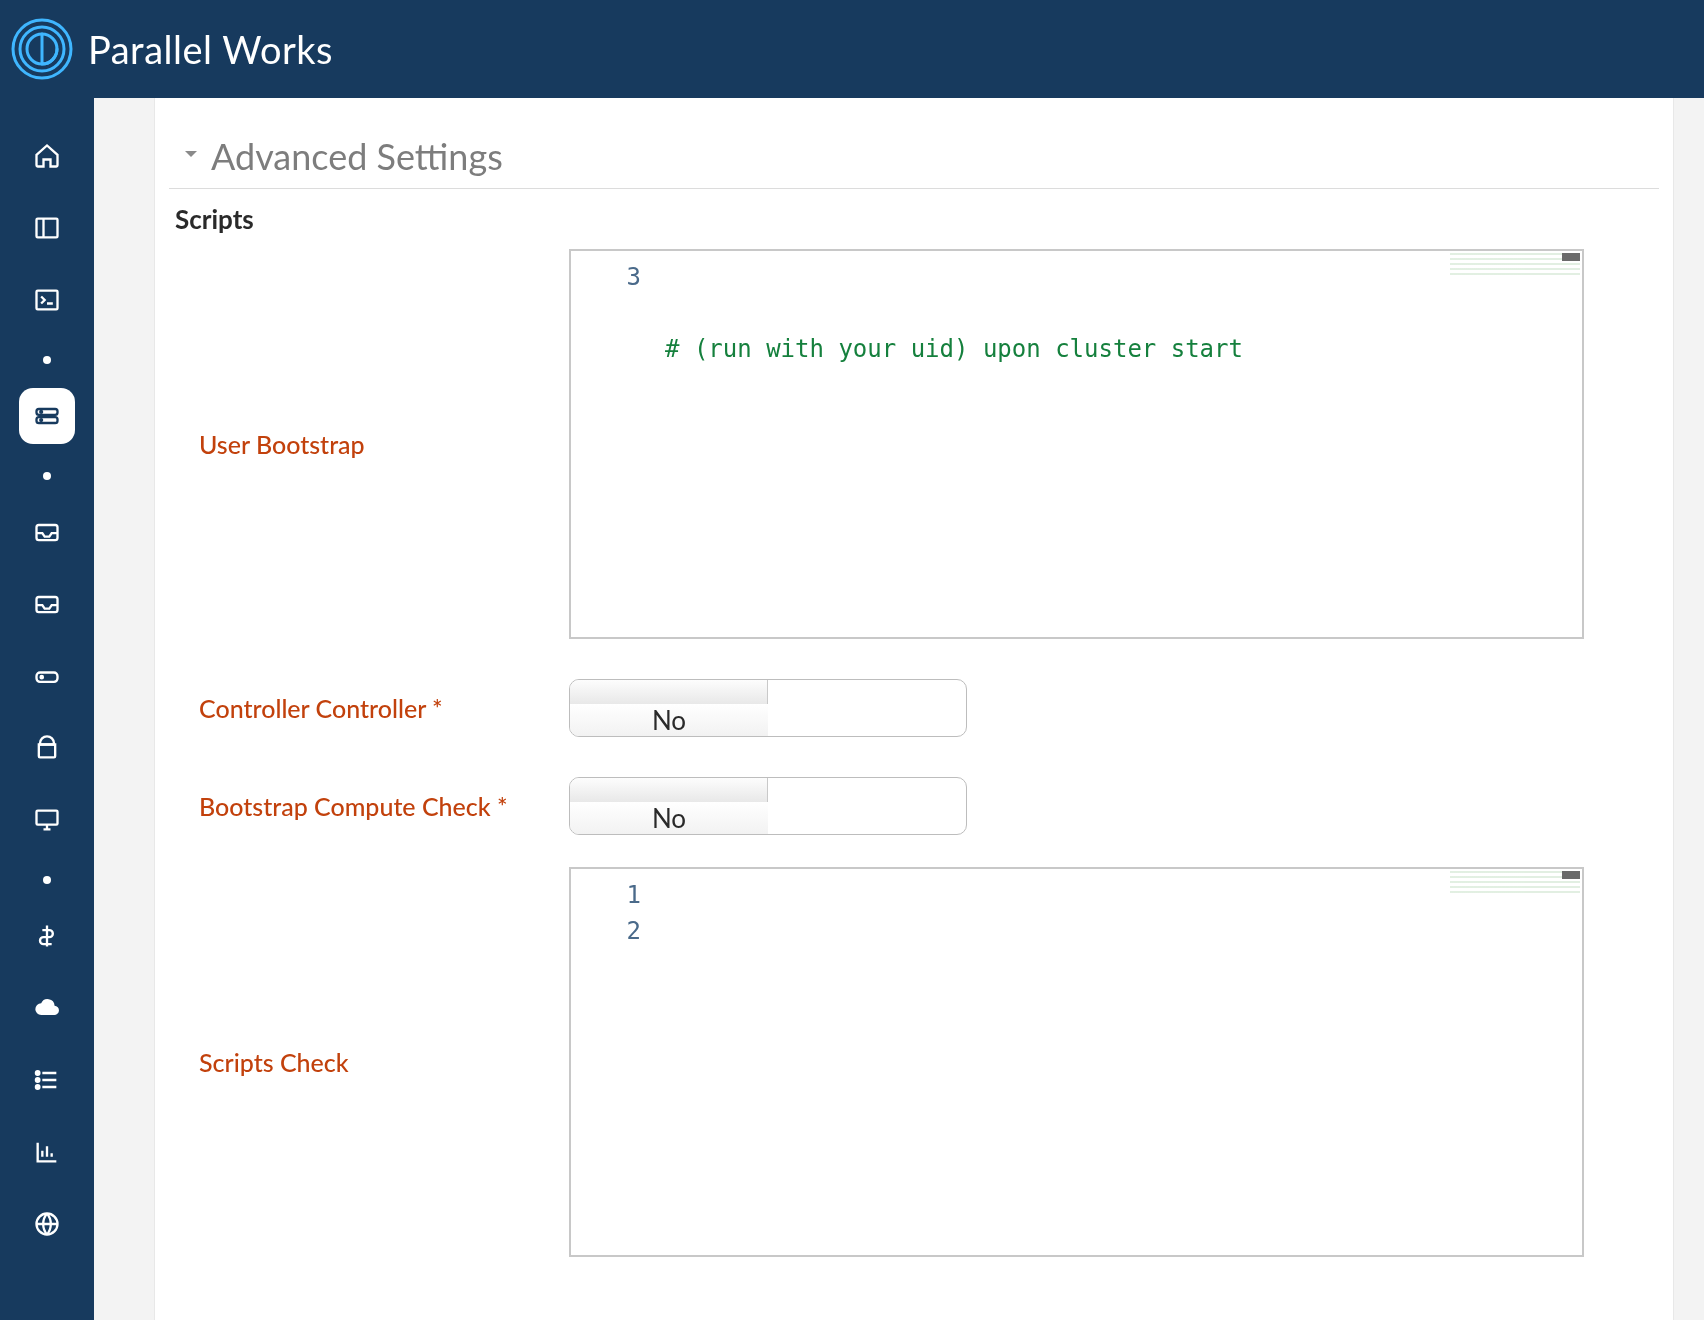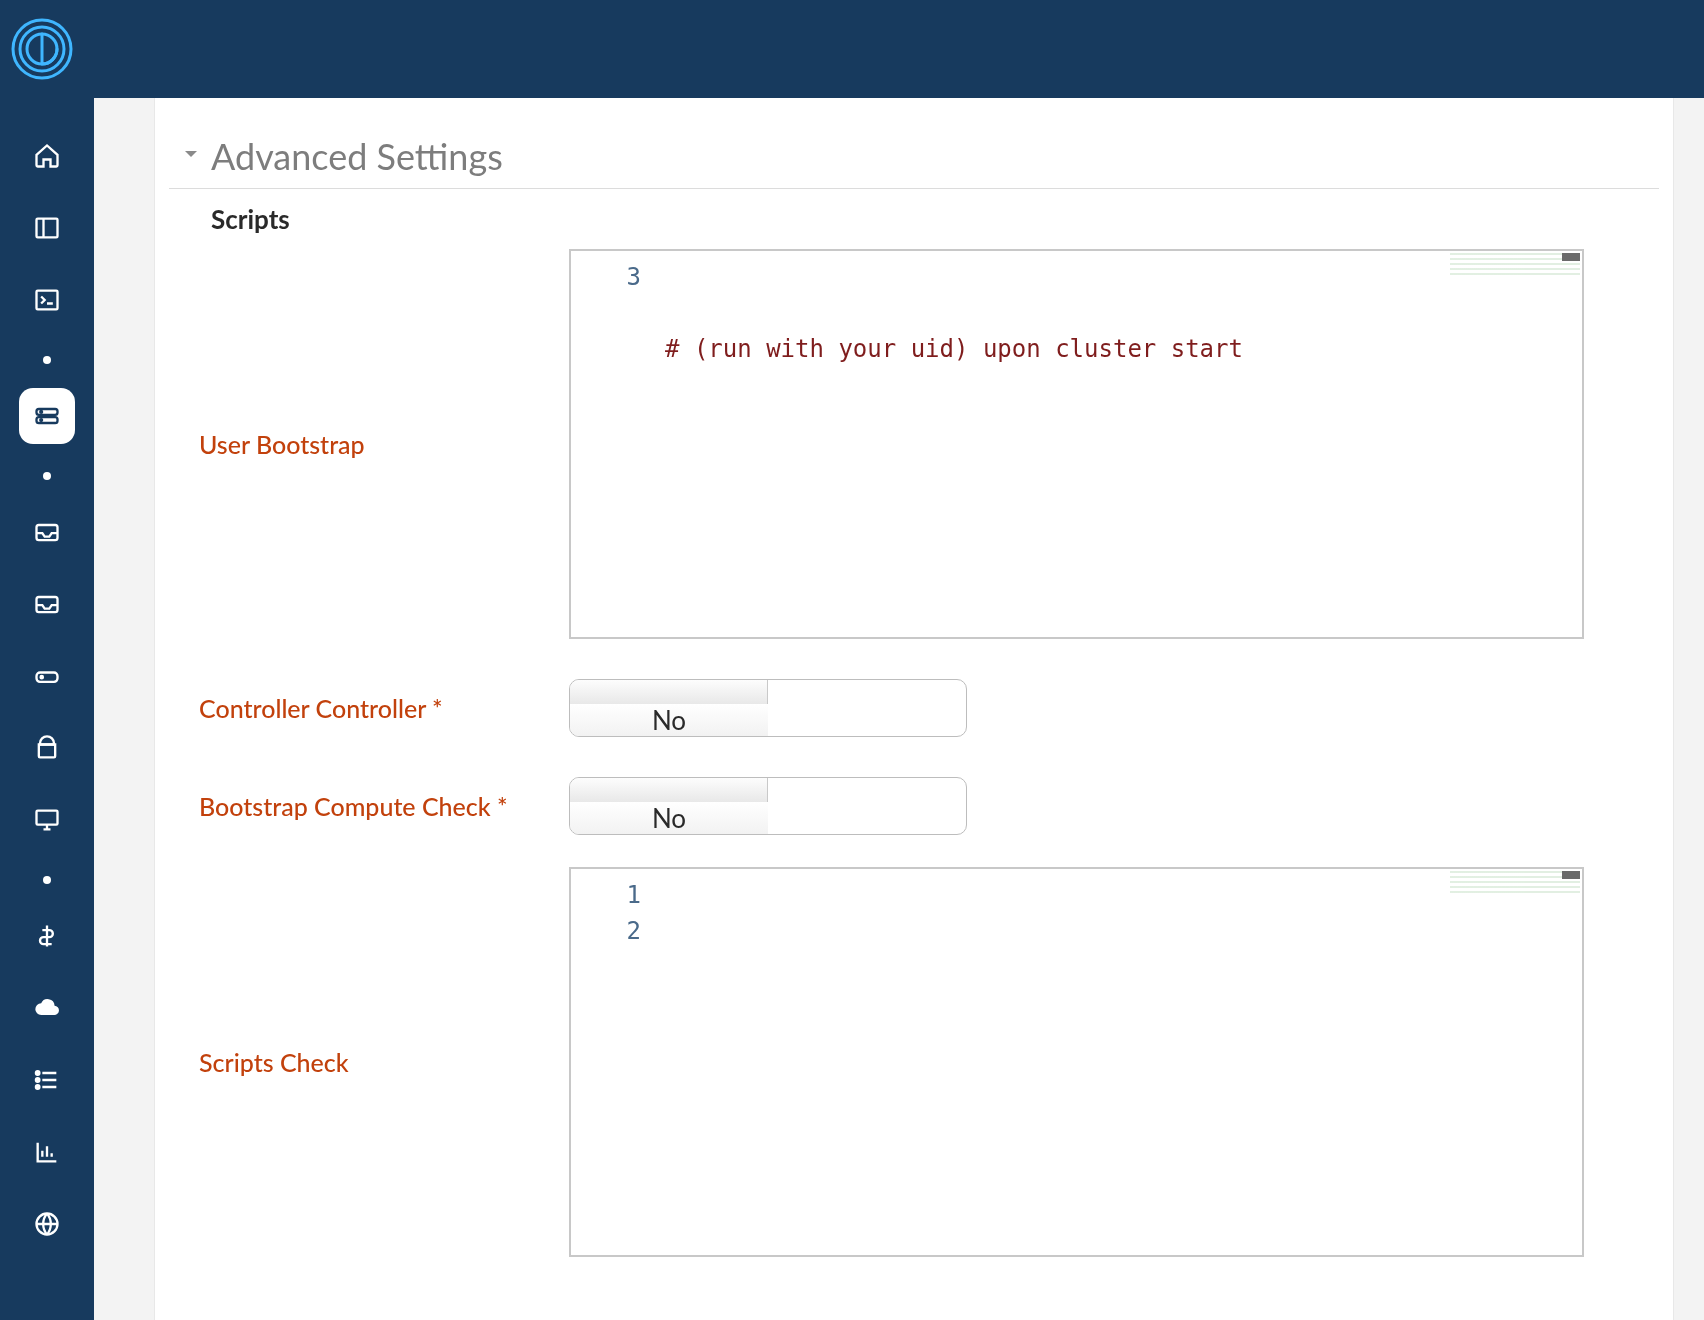--- a/index.html
+++ b/index.html
@@ -97,21 +97,20 @@
     border-bottom: 1px solid #dcdcdc;
     cursor: pointer;
   }
   .adv-header .chev { font-size: 26px; color: #8a8a8a; }
 
   .section-title {
     font-size: 26px;
     font-weight: 700;
     color: #2a2a2a;
     padding: 14px 0 14px 6px;
-    margin-left: 36px;
   }
 
   .form-row {
     display: flex;
     align-items: center;
     padding: 8px 0 8px 30px;
     gap: 0;
   }
   .form-row.tall { align-items: center; padding-top: 0; }
   .form-label {
@@ -138,21 +137,21 @@
     text-align: right;
     color: #4a6a8a;
     padding: 8px 14px 0 0;
     float: left;
     height: 100%;
   }
   .code-editor .gutter div { height: 36px; }
   .code-editor .code-body {
     padding: 8px 0 0 0;
     margin-left: 94px;
-    color: #7f1d1d;
+    color: #15803d;
     white-space: pre;
     overflow: hidden;
     height: 100%;
   }
   .code-editor .code-body div { height: 36px; }
   .code-editor .minimap {
     position: absolute;
     top: 2px; right: 2px;
     width: 130px; height: 22px;
     background: repeating-linear-gradient(0deg, #dfeedf 0 2px, transparent 2px 5px);
@@ -196,20 +195,21 @@
 <header class="topbar">
   <div class="logo">
     <span class="logo-icon">
       <svg viewBox="0 0 64 64" fill="none" stroke="#3fb6ff" stroke-width="3">
         <circle cx="32" cy="32" r="29"></circle>
         <circle cx="32" cy="32" r="22"></circle>
         <circle cx="32" cy="32" r="15"></circle>
         <path d="M32 17 v30 M32 47 a15 15 0 0 0 15 -15" stroke-linecap="round"></path>
       </svg>
     </span>
+    <span class="logo-text">Parallel Works</span>
   </div>
 </header>
 
 <nav class="sidebar">
   <div class="side-item">
     <svg viewBox="0 0 24 24" fill="none" stroke="currentColor" stroke-width="2">
         <path d="M3 11 12 3l9 8v9a1 1 0 0 1-1 1h-5v-6h-6v6H4a1 1 0 0 1-1-1z"></path>
       </svg>
   </div>
   <div class="side-item">

